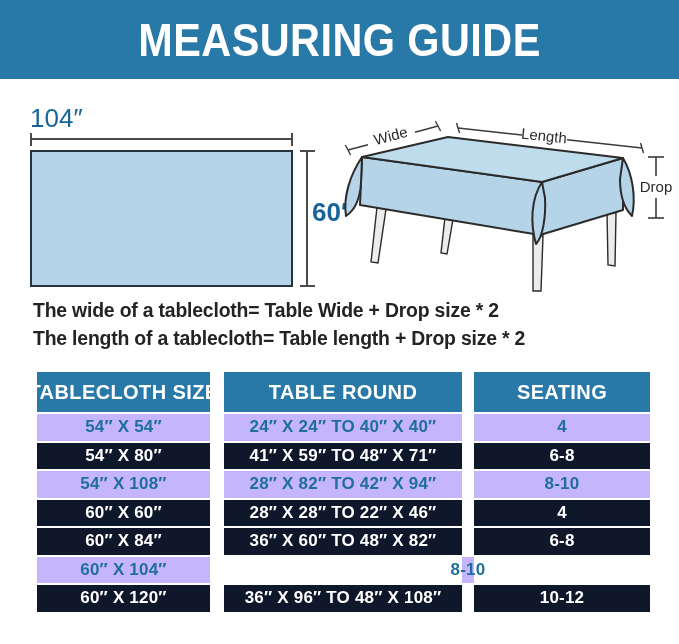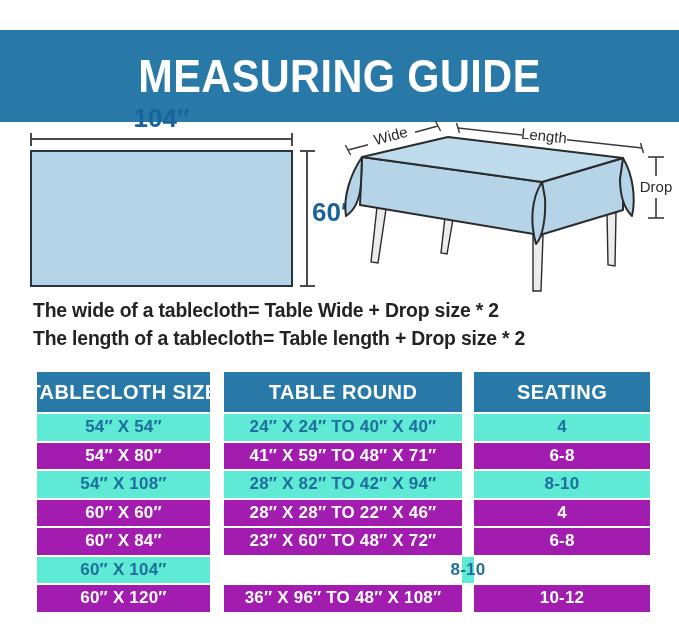--- a/index.html
+++ b/index.html
@@ -4,33 +4,33 @@
 <style>
   html,body { margin:0; padding:0; background:#ffffff; }
   * { box-sizing:border-box; }
   .stage {
     position:relative; width:679px; height:644px; background:#ffffff;
     font-family:"Liberation Sans", sans-serif; overflow:hidden;
   }
   .abs { position:absolute; }
 
   
-  .banner { top:0; left:0; width:679px; height:92px; background:#2879a8;
-            display:flex; align-items:center; justify-content:center;margin-top:30px; }
+  .banner { top:0; left:0; width:679px; height:79px; background:#2879a8;
+            display:flex; align-items:center; justify-content:center; }
   .banner-title { color:#ffffff; font-size:46px; font-weight:bold;
                   letter-spacing:0.5px; transform:scaleX(0.9); white-space:nowrap; }
 
   
   .cloth-rect { left:30px; top:150px; width:263px; height:137px;
                 background:#b5d4e8; border:2px solid #26343f; }
   .h-line { left:30px; top:138px; width:263px; height:2px; background:#4a4a4a; }
   .h-line i { position:absolute; width:2px; height:13px; background:#4a4a4a; top:-5px; }
   .h-line i.t-left { left:0; } .h-line i.t-right { right:0; }
-  .h-label { left:30px; top:103px; width:263px; text-align:center;
-             font-size:26px; font-weight:bold; color:#17639b; }
+  .h-label { left:30px; top:103px; width:263px; text-align:left;
+             font-size:26px; font-weight:normal; color:#17639b; }
   .v-line { left:306px; top:150px; width:2px; height:137px; background:#4a4a4a; }
   .v-line i { position:absolute; height:2px; width:15px; background:#4a4a4a; left:-6px; }
   .v-line i.t-top { top:0; } .v-line i.t-bottom { bottom:0; }
   .v-label { left:312px; top:197px; font-size:26px; font-weight:bold; color:#17639b; }
 
   .illustration { left:335px; top:95px; width:344px; height:215px; }
 
   
   .formula { left:33px; font-size:20px; font-weight:bold; color:#232323;
              letter-spacing:-0.2px; white-space:nowrap; transform:scaleX(0.97);
@@ -39,22 +39,22 @@
   .formula-2 { top:327px; }
 
   
   .size-table { left:37px; top:372px; width:613px; }
   .trow { display:grid; grid-template-columns:173px 14px 238px 12px 176px;
           height:26.5px; margin-bottom:2px; }
   .trow.thead { height:40px; }
   .cell { display:flex; align-items:center; justify-content:center;
           font-weight:bold; font-size:17px; letter-spacing:0.2px; white-space:nowrap; }
   .thead .cell { background:#2879a8; color:#ffffff; font-size:20px; letter-spacing:0.4px; }
-  .trow.light .cell { background:#5eead4; color:#1f6e9e; }
-  .trow.dark  .cell { background:#a21caf; color:#ffffff; }
+  .trow.light .cell { background:#c4b5fd; color:#1f6e9e; }
+  .trow.dark  .cell { background:#0f172a; color:#ffffff; }
   .spacer { background:transparent; }
 </style>
 </head>
 <body>
 
 <div class="stage">
 
   <header class="abs banner">
     <span class="banner-title">MEASURING GUIDE</span>
   </header>
@@ -154,21 +154,21 @@
     <div class="trow dark">
       <div class="cell">60″ X 60″</div>
       <div class="spacer"></div>
       <div class="cell">28″ X 28″ TO 22″ X 46″</div>
       <div class="spacer"></div>
       <div class="cell">4</div>
     </div>
     <div class="trow dark">
       <div class="cell">60″ X 84″</div>
       <div class="spacer"></div>
-      <div class="cell">23″ X 60″ TO 48″ X 72″</div>
+      <div class="cell">36″ X 60″ TO 48″ X 82″</div>
       <div class="spacer"></div>
       <div class="cell">6-8</div>
     </div>
     <div class="trow light">
       <div class="cell">60″ X 104″</div>
       <div class="spacer"></div>
       <div class="spacer"></div>
       <div class="cell">8-10</div>
     </div>
     <div class="trow dark">

